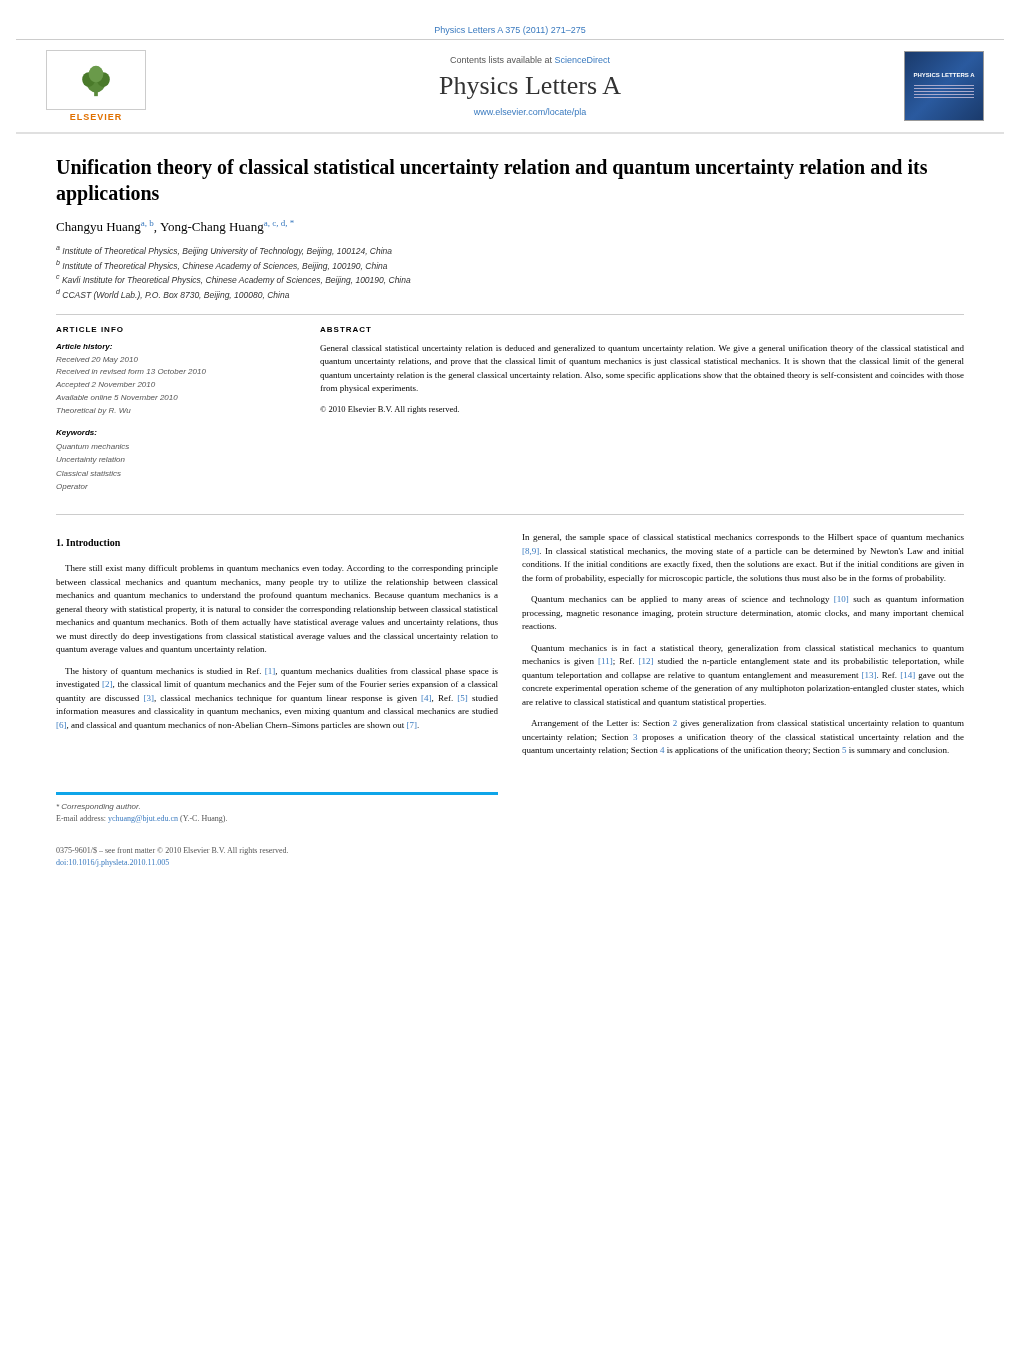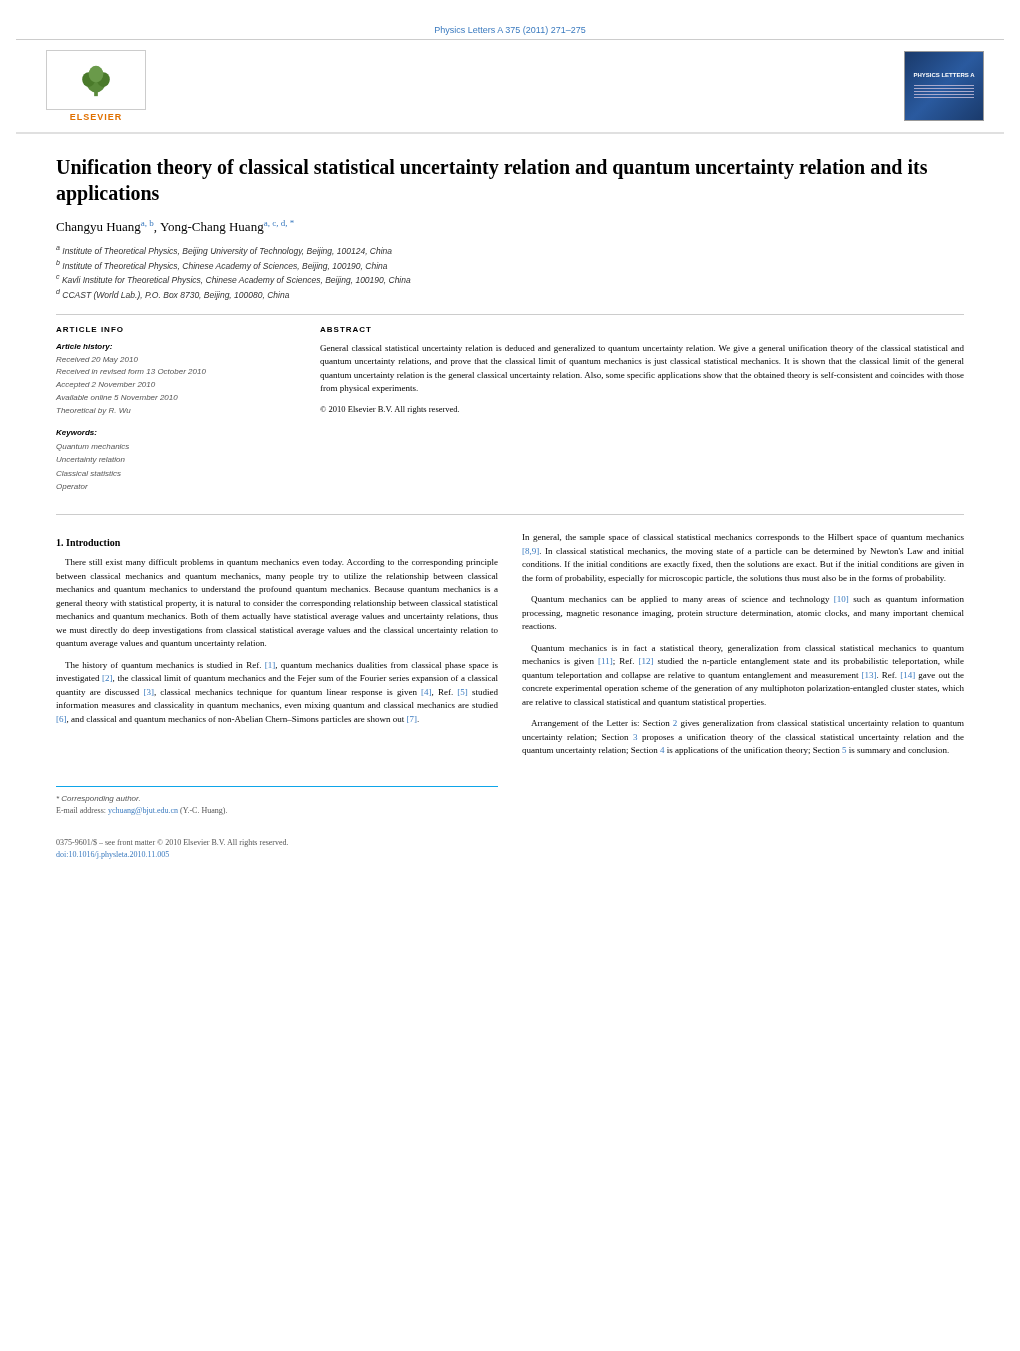--- a/index.html
+++ b/index.html
@@ -249,21 +249,21 @@
       font-family: "Times New Roman", serif;
       color: #000;
       line-height: 1.5;
       text-align: justify;
     }
 
     .section-heading {
       font-size: 10px;
       font-family: "Times New Roman", serif;
       font-weight: bold;
-      margin-bottom: 6px;
+      margin-bottom: 12px;
       margin-top: 4px;
     }
 
     .body-para {
       margin-bottom: 8px;
       text-indent: 1em;
       font-size: 9px;
       line-height: 1.5;
     }
     .body-para:first-child {
@@ -271,21 +271,21 @@
     }
 
     .ref-link {
       color: #3a7abf;
       text-decoration: none;
     }
 
     
     .footnote-section {
       margin-top: 20px;
-      border-top: 1px solid #0ea5e9;
+      border-top: 3px solid #0ea5e9;
       padding-top: 6px;
     }
     .footnote-text {
       font-size: 8px;
       font-family: "Times New Roman", serif;
       color: #555;
       line-height: 1.5;
     }
     .footnote-doi {
       font-size: 8px;
@@ -318,20 +318,27 @@
           <rect x="18" y="28" width="4" height="8" fill="#5a8a3a"></rect>
           <ellipse cx="20" cy="22" rx="10" ry="10" fill="#5a8a3a"></ellipse>
           <ellipse cx="12" cy="18" rx="7" ry="8" fill="#4a7a2a"></ellipse>
           <ellipse cx="28" cy="18" rx="7" ry="8" fill="#4a7a2a"></ellipse>
           <ellipse cx="20" cy="12" rx="8" ry="9" fill="#6a9a4a"></ellipse>
         </svg>
       </div>
       <span class="elsevier-text">ELSEVIER</span>
     </div>
 
+    <div class="header-center">
+      <div class="sciencedirect-link">
+        <span>Contents lists available at </span><span style="color:#3a7abf;">ScienceDirect</span>
+      </div>
+      <div class="journal-title-header">Physics Letters A</div>
+      <div class="journal-url">www.elsevier.com/locate/pla</div>
+    </div>
 
     <div class="journal-cover">
       <span class="cover-title">PHYSICS LETTERS A</span>
 
       <div style="margin-top:4px; width:60px;">
         <div style="height:1px;background:#aac;margin:2px 0;"></div>
         <div style="height:1px;background:#aac;margin:2px 0;"></div>
         <div style="height:1px;background:#aac;margin:2px 0;"></div>
         <div style="height:1px;background:#aac;margin:2px 0;"></div>
         <div style="height:1px;background:#aac;margin:2px 0;"></div>

